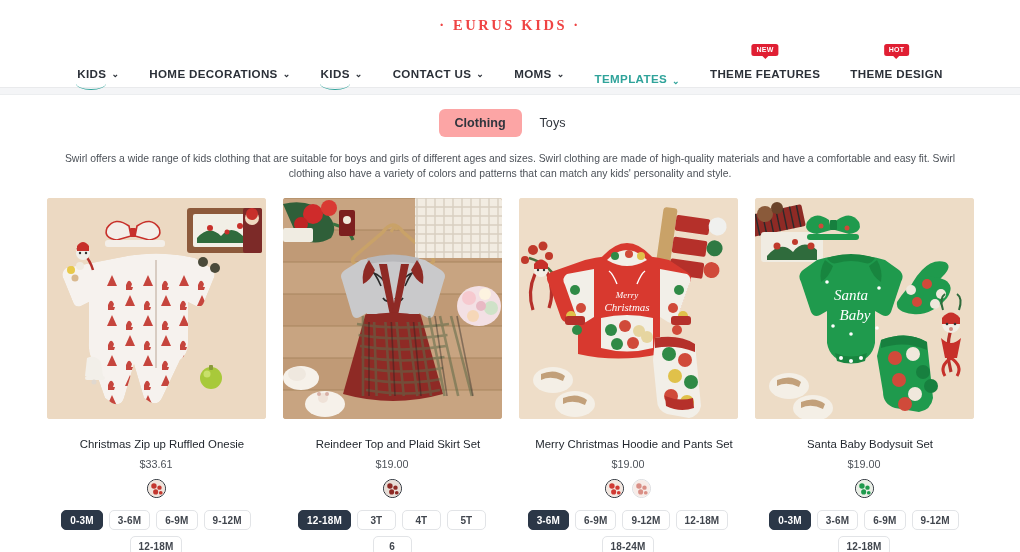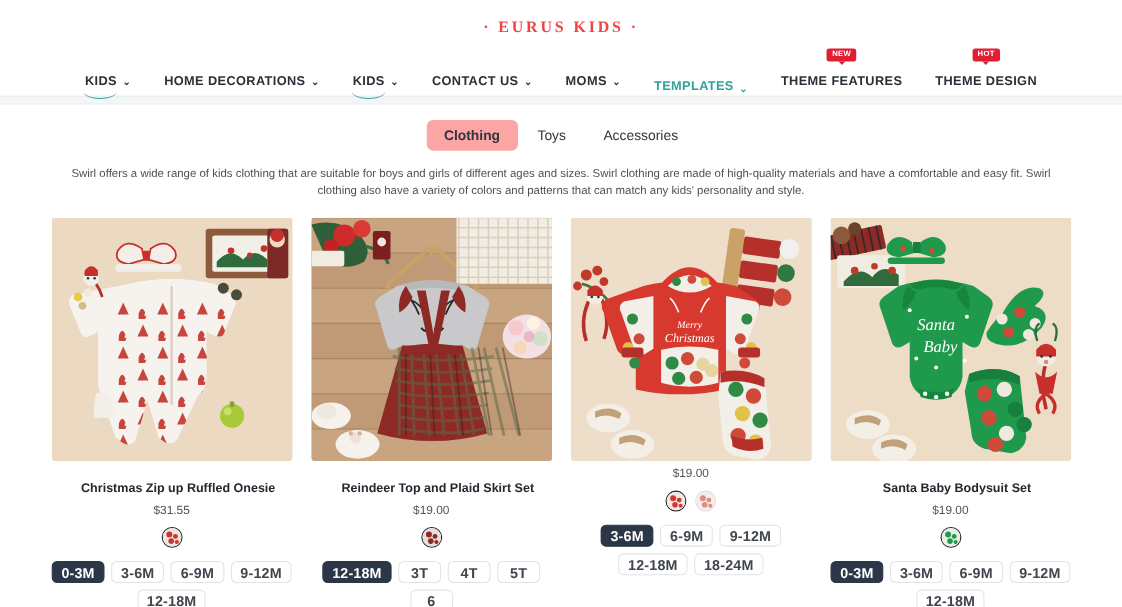--- a/index.html
+++ b/index.html
@@ -149,21 +149,21 @@
     height: 221px;
     border-radius: 3px;
     overflow: hidden;
     position: relative;
     cursor: pointer;
   }
   .product-image svg { display: block; width: 100%; height: 100%; }
   .product-title {
     margin-top: 18px;
     font-size: 11.4px;
-    font-weight: 700;
+    font-weight: 400;
     color: #23282f;
     text-align: center;
     line-height: 15px;
     cursor: pointer;
     margin-left: 12px;
   }
   .product-price {
     margin-top: 6px;
     font-size: 10.8px;
     color: #4e535a;
@@ -195,21 +195,21 @@
     width: 219px;
   }
   .size-btn {
     min-width: 39px;
     height: 20px;
     padding: 0 8px;
     border: 1px solid #e2e4e7;
     border-radius: 5px;
     background: #fff;
     color: #41464e;
-    font-size: 13px;
+    font-size: 10px;
     font-weight: 600;
     letter-spacing: 0.15px;
     display: flex;
     align-items: center;
     justify-content: center;
     cursor: pointer;
     white-space: nowrap;
   }
   .size-btn.selected {
     background: #2b3747;
@@ -257,21 +257,20 @@
         <span>THEME DESIGN</span>
         <span class="badge">HOT</span>
       </div>
     </nav>
 </div>
 <div class="header-divider"></div>
 
 <div class="tab-bar" id="tab-bar">
     <div class="tab active">Clothing</div>
     <div class="tab">Toys</div>
-    <div class="tab">Accessories</div>
   </div>
 
 <p class="section-desc">Swirl offers a wide range of kids clothing that are suitable for boys and girls of different ages and sizes. Swirl clothing are made of high-quality materials and have a comfortable and easy fit. Swirl clothing also have a variety of colors and patterns that can match any kids' personality and style.</p>
 
 <div class="product-grid" id="product-grid">
     <div class="product-card">
       <div class="product-image">
         <svg viewBox="0 0 219 221" xmlns="http://www.w3.org/2000/svg">
           <rect x="0" y="0" width="219" height="221" fill="#ecd9c2" rx="0"></rect>
           <rect x="140" y="10" width="75" height="45" fill="#8d5a3b" rx="3"></rect>
@@ -400,21 +399,21 @@
           <rect x="38" y="178" width="20" height="4" fill="#f2efe9" rx="2"></rect>
           <circle cx="47" cy="184" r="2.5" fill="#e0d8cf"></circle>
           <circle cx="164" cy="180" r="11" fill="#a8c93a"></circle>
           <circle cx="160" cy="176" r="3.5" fill="#c9e06a"></circle>
           <rect x="162" y="167" width="4" height="5" fill="#8a9b3a" rx="1"></rect>
           <circle cx="156" cy="64" r="5" fill="#4a4a3a"></circle>
           <circle cx="168" cy="70" r="5" fill="#4a4a3a"></circle>
         </svg>
       </div>
       <div class="product-title">Christmas Zip up Ruffled Onesie</div>
-      <div class="product-price">$31.55</div>
+      <div class="product-price">$33.61</div>
       <div class="swatch-row">
         <div class="swatch selected">
           <svg viewBox="0 0 20 20" xmlns="http://www.w3.org/2000/svg">
             <rect width="20" height="20" fill="#f0e4dc"></rect>
             <circle cx="7" cy="7" r="3.2" fill="#c3372f"></circle>
             <circle cx="13.5" cy="9" r="2.6" fill="#c3372f"></circle>
             <circle cx="9" cy="14" r="3" fill="#c3372f"></circle>
             <circle cx="15" cy="15" r="2.2" fill="#c3372f"></circle>
           </svg>
         </div>
@@ -604,20 +603,21 @@
           <circle cx="152" cy="198" r="7" fill="#d04a3a"></circle>
           <circle cx="168" cy="204" r="7" fill="#e0c14a"></circle>
           <path d="M136 140 q24 -4 40 6 l0 8 q-20 -8 -40 -4 Z" fill="#b5302a"></path>
           <path d="M146 198 q14 6 28 2 l1 10 q-14 5 -28 -2 Z" fill="#b5302a"></path>
           <ellipse cx="34" cy="182" rx="20" ry="13" fill="#f4efe6"></ellipse>
           <path d="M22 176 q14 -6 24 2 l-2 5 q-12 -6 -22 -1 Z" fill="#c2a07a"></path>
           <ellipse cx="56" cy="206" rx="20" ry="13" fill="#f4efe6"></ellipse>
           <path d="M44 200 q14 -6 24 2 l-2 5 q-12 -6 -22 -1 Z" fill="#c2a07a"></path>
         </svg>
       </div>
+      <div class="product-title">Merry Christmas Hoodie and Pants Set</div>
       <div class="product-price">$19.00</div>
       <div class="swatch-row">
         <div class="swatch selected">
           <svg viewBox="0 0 20 20" xmlns="http://www.w3.org/2000/svg">
             <rect width="20" height="20" fill="#f3e7e0"></rect>
             <circle cx="7" cy="7" r="3.2" fill="#d03a33"></circle>
             <circle cx="13.5" cy="9" r="2.6" fill="#d03a33"></circle>
             <circle cx="9" cy="14" r="3" fill="#d03a33"></circle>
             <circle cx="15" cy="15" r="2.2" fill="#d03a33"></circle>
           </svg>

